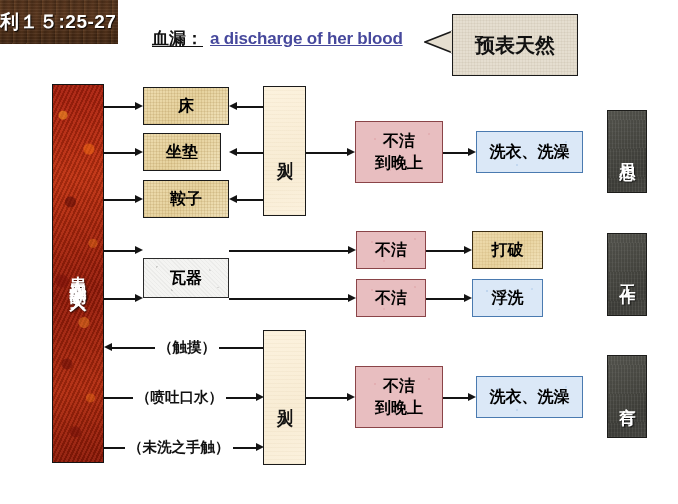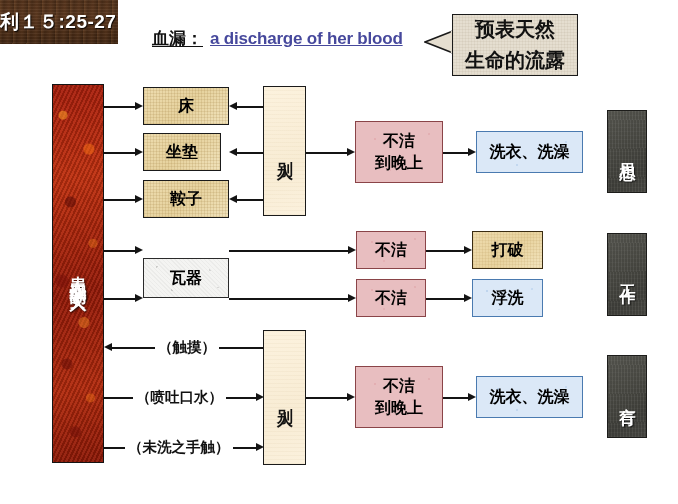--- a/index.html
+++ b/index.html
@@ -196,21 +196,20 @@
   <div class="heading">
     <span class="cn">血漏：</span><span class="en">a discharge of her blood</span>
   </div>
 
   <svg class="callout-tail" viewBox="0 0 30 24">
     <polygon points="29,1 29,23 1,12" fill="#e5ded0" stroke="#1a1a1a" stroke-width="1.6"></polygon>
     <line x1="28" y1="1" x2="28" y2="23" stroke="#e5ded0" stroke-width="2.4"></line>
   </svg>
   <div class="callout">
     <div>预表天然</div>
-    <div>生命的流露</div>
   </div>
 
   <div class="redcol">
     <div class="vtext">患血漏的女人</div>
   </div>
 
   <div class="ln hline" style="left:104px;top:106px;width:33px;"></div>
   <div class="arrow arrow-r" style="left:135px;top:102px;"></div>
 
   <div class="ln hline" style="left:104px;top:152px;width:33px;"></div>

